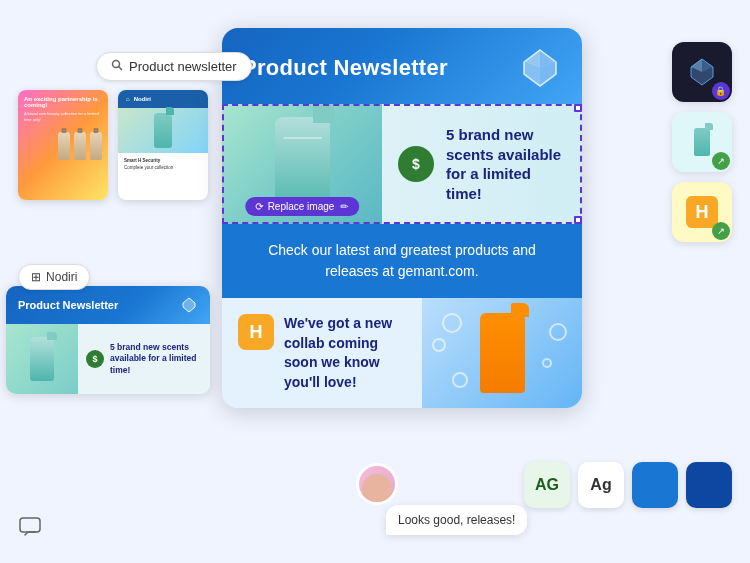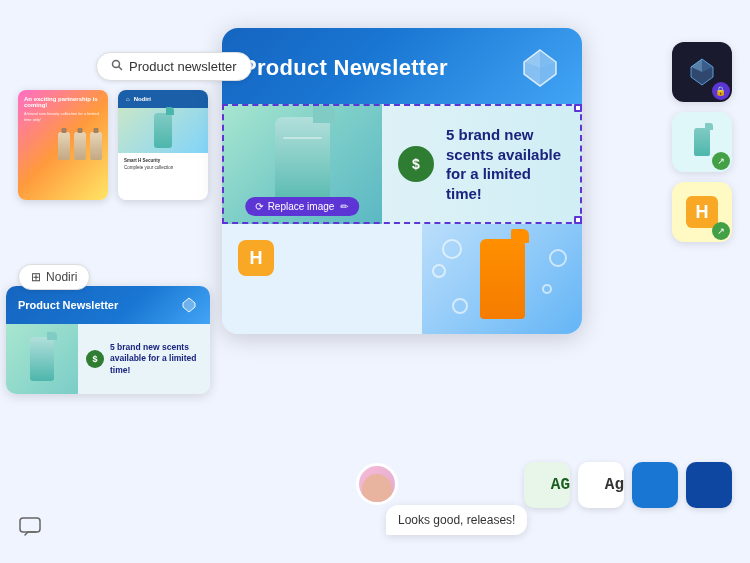--- a/index.html
+++ b/index.html
@@ -541,25 +541,24 @@
       gap: 8px;
       align-items: center;
       z-index: 10;
     }
     .br-icon {
       width: 46px;
       height: 46px;
       border-radius: 10px;
       display: flex;
       align-items: center;
-      justify-content: flex-end;
+      justify-content: center;
       font-size: 20px;
       font-weight: 900;
       box-shadow: 0 2px 6px rgba(0,0,0,0.12);
-      font-family: Liberation Mono, monospace;
     }
     .br-icon-ag1 {
       background: #e8f5e9;
       color: #1b5e20;
       font-size: 16px;
     }
     .br-icon-ag2 {
       background: white;
       color: #333;
       font-size: 16px;
@@ -645,24 +644,28 @@
       </button>
     </div>
     <div class="nl-scent-text">
       <div class="scent-icon">
         <span style="color:white;font-weight:bold;font-size:14px;">$</span>
       </div>
       <div class="scent-text">5 brand new scents available for a limited time!</div>
     </div>
   </div>
 
+  <div class="nl-section2">
+    <span>Check our latest and greatest products and releases at gemant.com.</span>
+  </div>
 
   <div class="nl-section3">
     <div class="collab-text-area">
       <div class="h-icon">H</div>
+      <div class="collab-text">We've got a new collab coming soon we know you'll love!</div>
     </div>
     <div class="collab-img">
 
       <div class="bubbles">
         <div class="bubble" style="width:20px;height:20px;top:15px;left:20px;"></div>
         <div class="bubble" style="width:14px;height:14px;top:40px;left:10px;"></div>
         <div class="bubble" style="width:18px;height:18px;top:25px;right:15px;"></div>
         <div class="bubble" style="width:10px;height:10px;top:60px;right:30px;"></div>
         <div class="bubble" style="width:16px;height:16px;bottom:20px;left:30px;"></div>
       </div>

